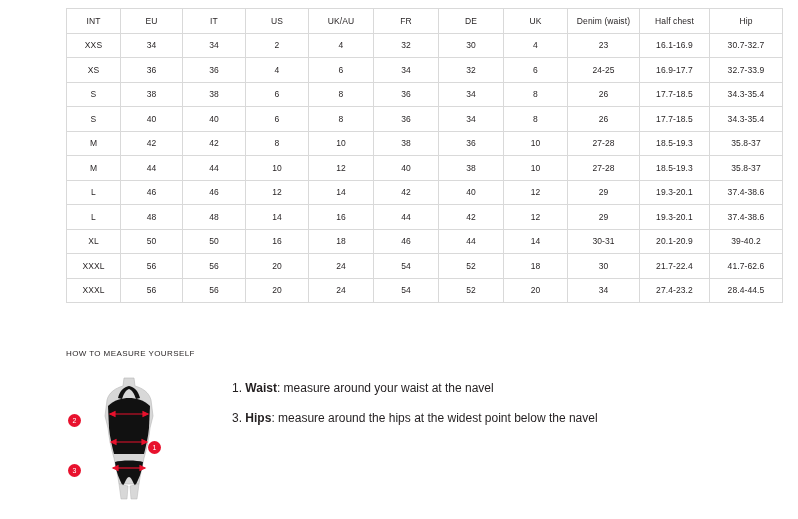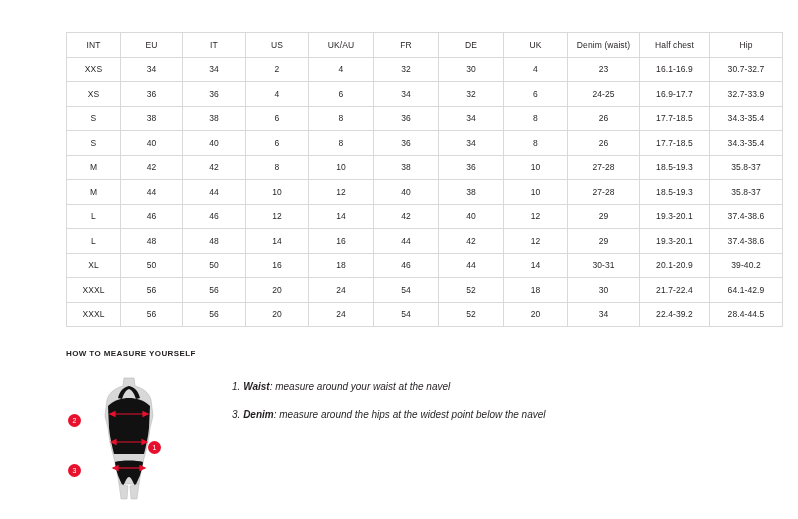--- a/index.html
+++ b/index.html
@@ -17,21 +17,21 @@
   }
   .page {
     position: relative;
     width: 798px;
     height: 519px;
   }
   
   .size-table-wrap {
     position: absolute;
     left: 66px;
-    top: 32px;
+    top: 8px;
     width: 666px;
   }
   table.size-table {
     border-collapse: collapse;
     width: 666px;
     table-layout: fixed;
   }
   table.size-table th,
   table.size-table td {
     border: 1px solid #d9d9d9;
@@ -65,47 +65,46 @@
   }
   
   .measure-section {
     position: absolute;
     left: 66px;
     top: 349px;
     width: 680px;
   }
   .measure-title {
     font-size: 8px;
-    font-weight: bold;
+    font-weight: normal;
     letter-spacing: 0.4px;
     color: #231f20;
     margin-bottom: 10px;
   }
   .measure-body {
     position: relative;
     display: flex;
     align-items: flex-start;
   }
   .figure-box {
     position: relative;
     width: 120px;
     height: 130px;
     flex: 0 0 120px;
   }
   .measure-list {
     margin: 12px 0 0 46px;
     flex: 1;
   }
   .measure-item {
-    font-size: 10px;
+    font-size: 12px;
     color: #231f20;
     line-height: 1.35;
     margin-bottom: 14px;
     white-space: nowrap;
-    font-style: italic;
   }
   .measure-item b {
     font-weight: bold;
   }
   
   .mannequin {
     position: absolute;
     left: 28px;
     top: 8px;
   }
@@ -282,33 +281,33 @@
             <td>XXXL</td>
             <td>56</td>
             <td>56</td>
             <td>20</td>
             <td>24</td>
             <td>54</td>
             <td>52</td>
             <td>18</td>
             <td class="left-col">30</td>
             <td class="left-col">21.7-22.4</td>
-            <td class="left-col">64.1-42.9</td>
+            <td class="left-col">41.7-62.6</td>
           </tr>
           <tr>
             <td>XXXL</td>
             <td>56</td>
             <td>56</td>
             <td>20</td>
             <td>24</td>
             <td>54</td>
             <td>52</td>
             <td>20</td>
             <td class="left-col">34</td>
-            <td class="left-col">22.4-39.2</td>
+            <td class="left-col">27.4-23.2</td>
             <td class="left-col">28.4-44.5</td>
           </tr>
         </tbody>
     </table>
   </div>
 
   <div class="measure-section">
     <div class="measure-title">HOW TO MEASURE YOURSELF</div>
     <div class="measure-body">
 
@@ -345,20 +344,20 @@
         <div class="bullet b3">3</div>
       </div>
 
       <div class="measure-list">
         <div class="measure-item">
           <span>1.</span>
           <b>Waist</b><span>: measure around your waist at the navel</span>
         </div>
         <div class="measure-item">
           <span>3.</span>
-          <b>Denim</b><span>: measure around the hips at the widest point below the navel</span>
+          <b>Hips</b><span>: measure around the hips at the widest point below the navel</span>
         </div>
       </div>
 
     </div>
   </div>
 
 </div>
 
 </body></html>

